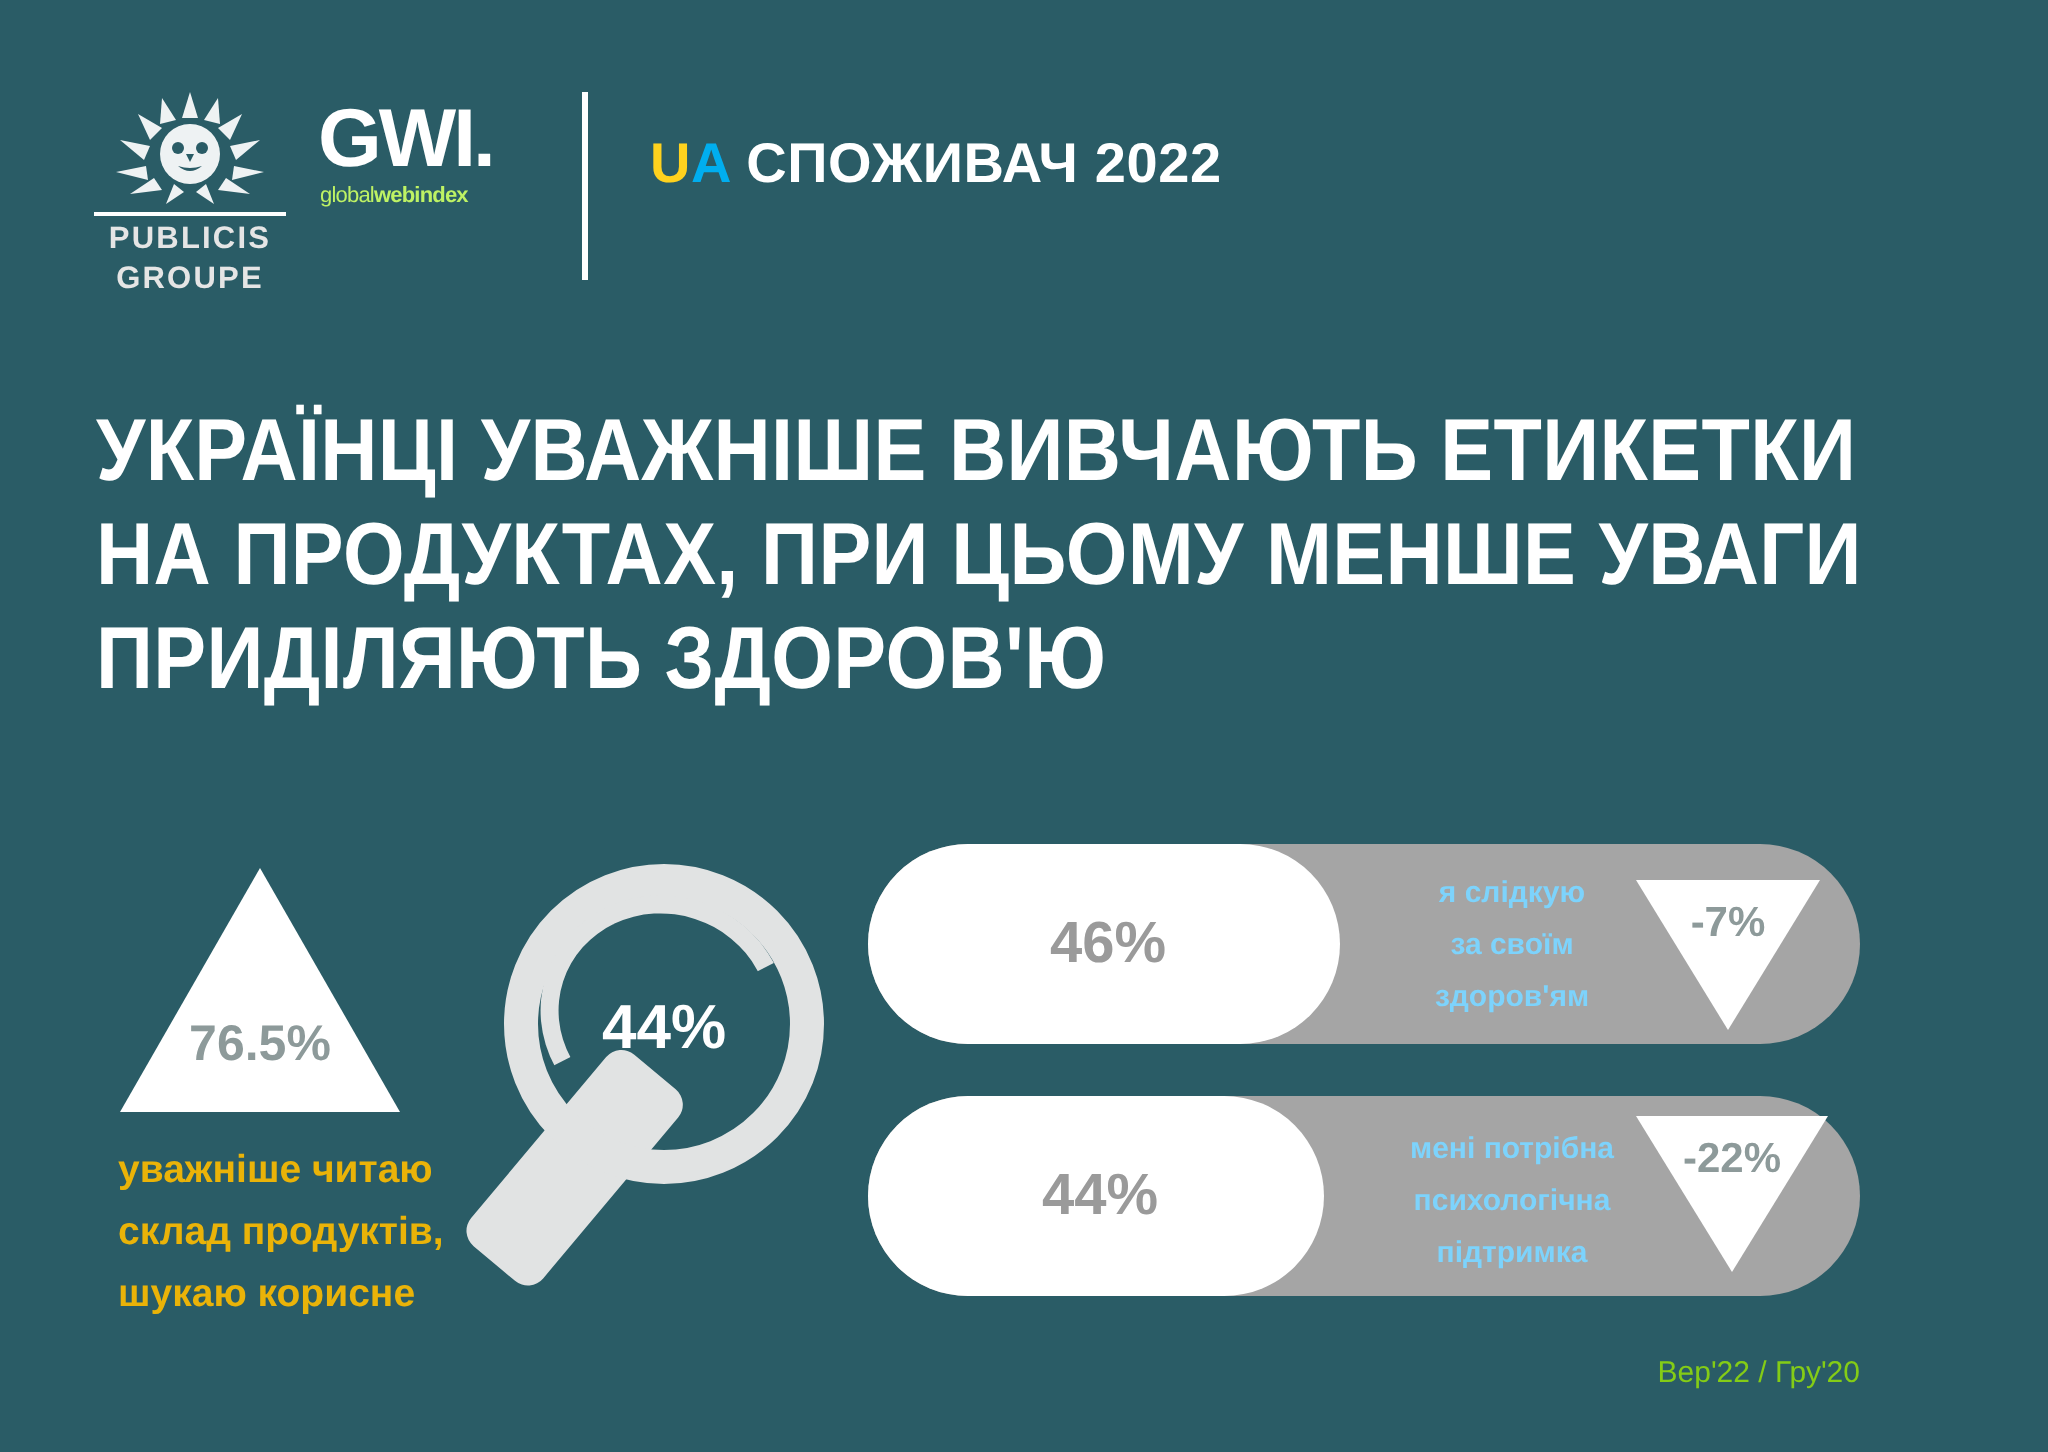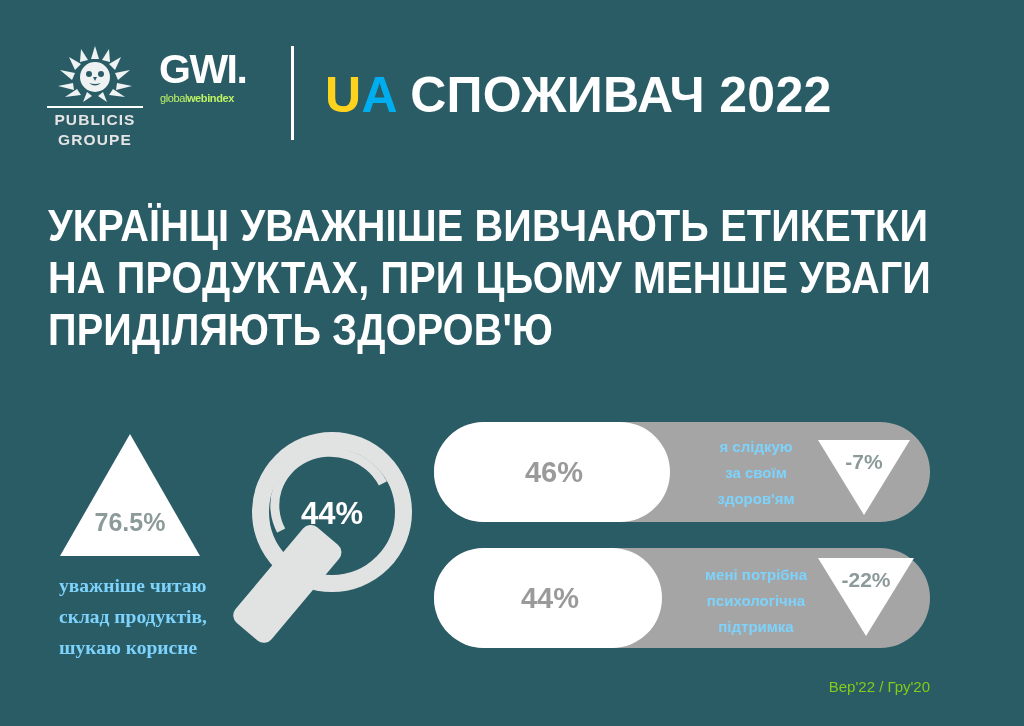--- a/index.html
+++ b/index.html
@@ -87,21 +87,21 @@
     position: absolute;
     left: 291px; top: 46px;
     width: 3px; height: 94px;
     background: #ffffff;
   }
 
   #header-title {
     position: absolute;
     left: 325px; top: 66px;
     font-weight: bold;
-    font-size: 50px;
+    font-size: 28px;
     letter-spacing: 0.3px;
     white-space: nowrap;
     color: #ffffff;
     font-family: "Liberation Sans", sans-serif;
   }
   #header-title .ua-u { color: #ffd21e; }
   #header-title .ua-a { color: #00aeef; }
 
   
   #headline {
@@ -139,25 +139,25 @@
     text-align: center;
     color: #8d9a9a;
     font-weight: bold;
     font-size: 25px;
     font-family: "Liberation Sans", sans-serif;
   }
   #tri-caption {
     position: absolute;
     left: 4px; top: 140px;
     width: 215px;
-    color: #7dd3fc;
+    color: #eab308;
     font-weight: bold;
     font-size: 19.5px;
     line-height: 31px;
-    font-family: Liberation Serif, serif;
+    font-family: Liberation Sans, sans-serif;
   }
   #tri-caption .cap-line { display: block; white-space: nowrap; }
 
   
   #mag-stat {
     position: absolute;
     left: 222px; top: 418px;
     width: 220px; height: 250px;
   }
   #mag-handle {

